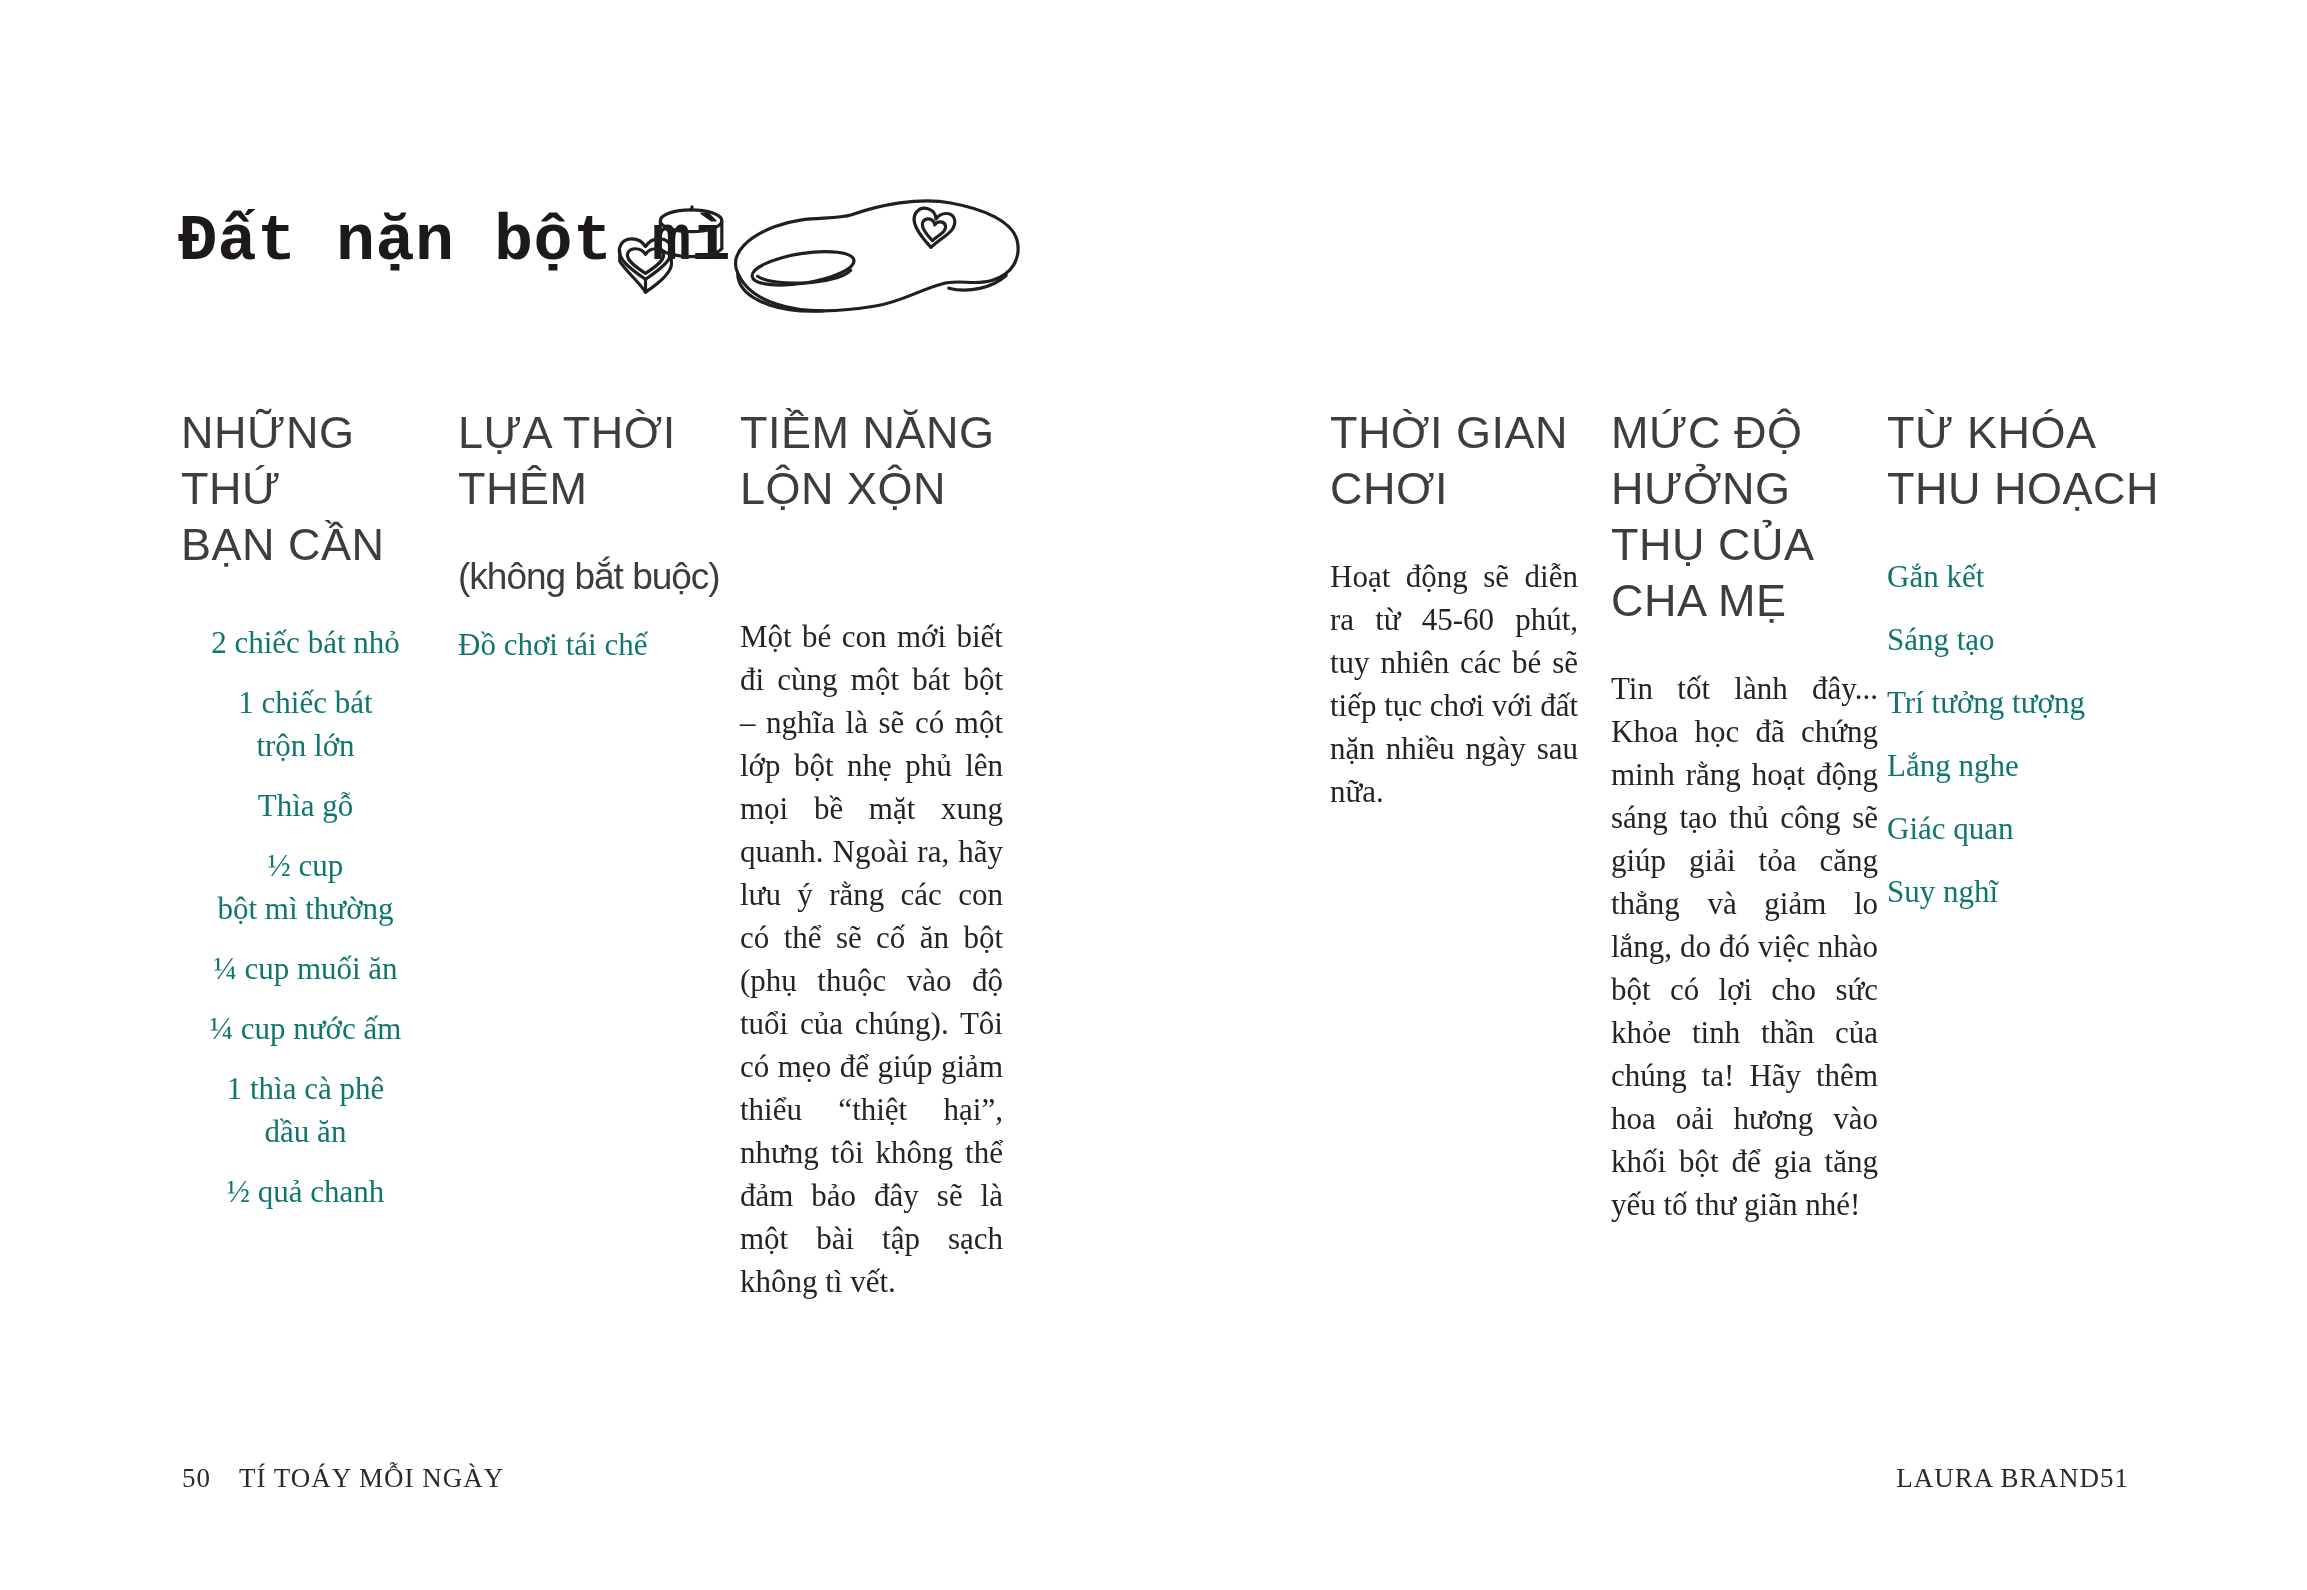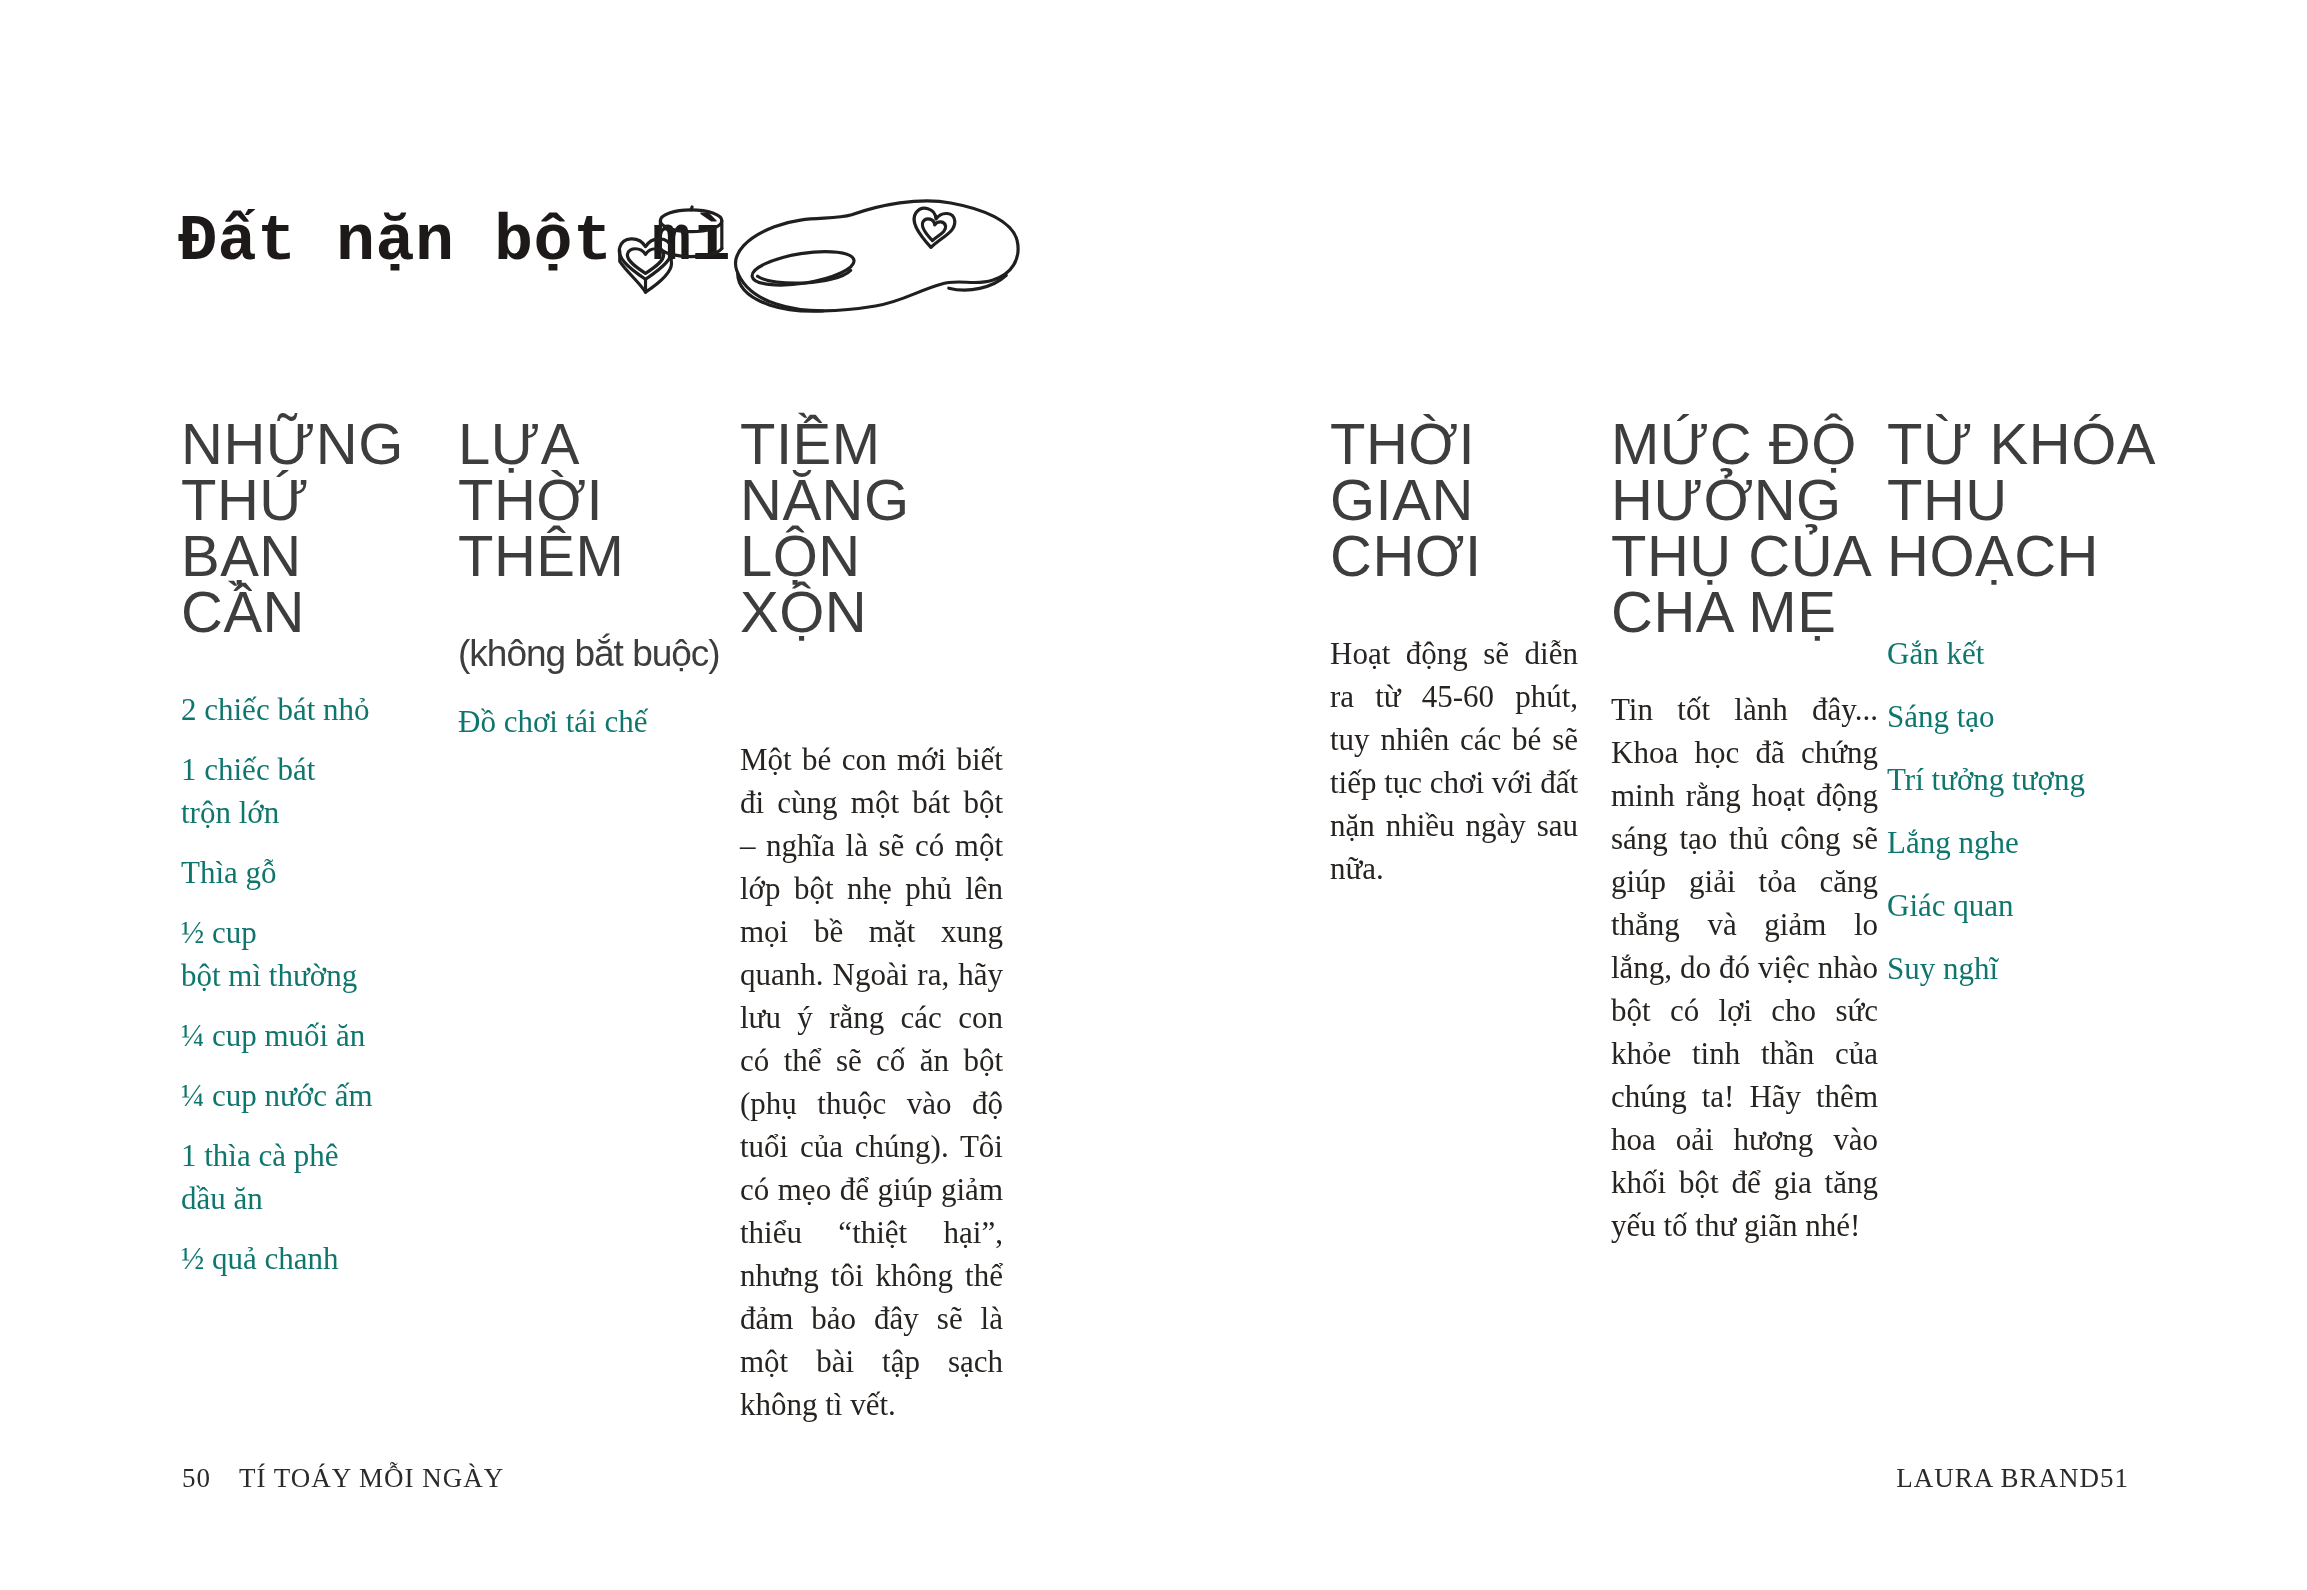--- a/index.html
+++ b/index.html
@@ -20,36 +20,36 @@
   .illustration{position:absolute;left:592px;top:181px;}
   .col{position:absolute;top:368px;}
   .col-needs{left:181px;width:249px;}
   .col-optional{left:458px;width:255px;}
   .col-mess{left:740px;width:263px;}
   .col-playtime{left:1330px;width:248px;}
   .col-parent{left:1611px;width:267px;}
   .col-keywords{left:1887px;width:289px;}
   .col-heading{
     font-family:"Liberation Sans","DejaVu Sans",sans-serif;
-    font-weight:300;font-size:58px;line-height:56px;
+    font-weight:300;font-size:45px;line-height:56px;
     letter-spacing:0.5px;color:#3d3d3d;white-space:pre-line;
   }
   .col-subheading{
     font-family:"Liberation Sans","DejaVu Sans",sans-serif;
     font-weight:300;font-size:37px;line-height:44px;
     letter-spacing:-1px;color:#3d3d3d;margin-top:2px;white-space:nowrap;
   }
   .body-par{
     font-size:31px;line-height:43px;text-align:justify;
     text-justify:inter-word;color:#262321;margin:0;
   }
   .plain-par{
     font-size:31px;line-height:43px;color:#0f766e;margin:0;white-space:pre-line;
   }
-  .needs-list{margin-top:48px;}
+  .needs-list{margin-top:48px;text-align:center;}
   .needs-list .ing-item{margin-bottom:17px;}
   .optional-par{margin-top:48px;}
   .optional-note{margin-top:24px;}
   .mess-par{margin-top:98px;}
   .playtime-par{margin-top:31px;}
   .parent-par{margin-top:27px;}
   .keywords-list{margin-top:31px;}
   .keywords-list .kw-item{margin-bottom:20px;}
   .footer{
     position:absolute;top:1463px;

